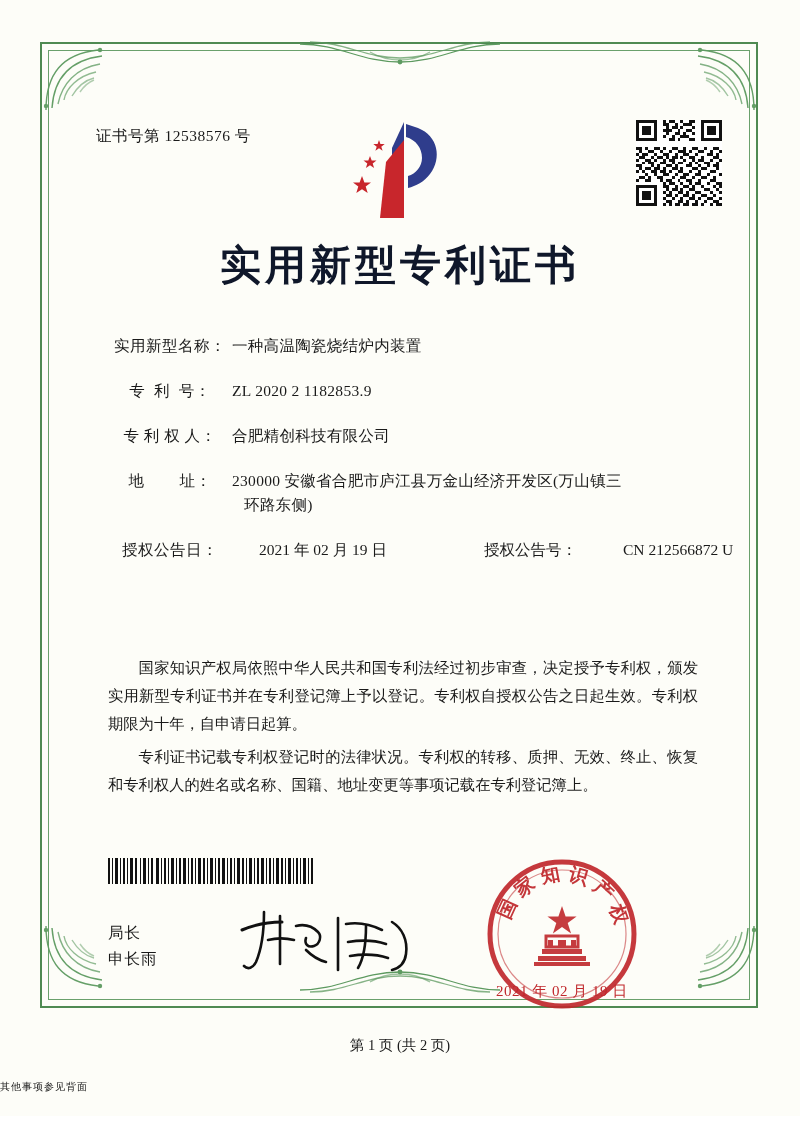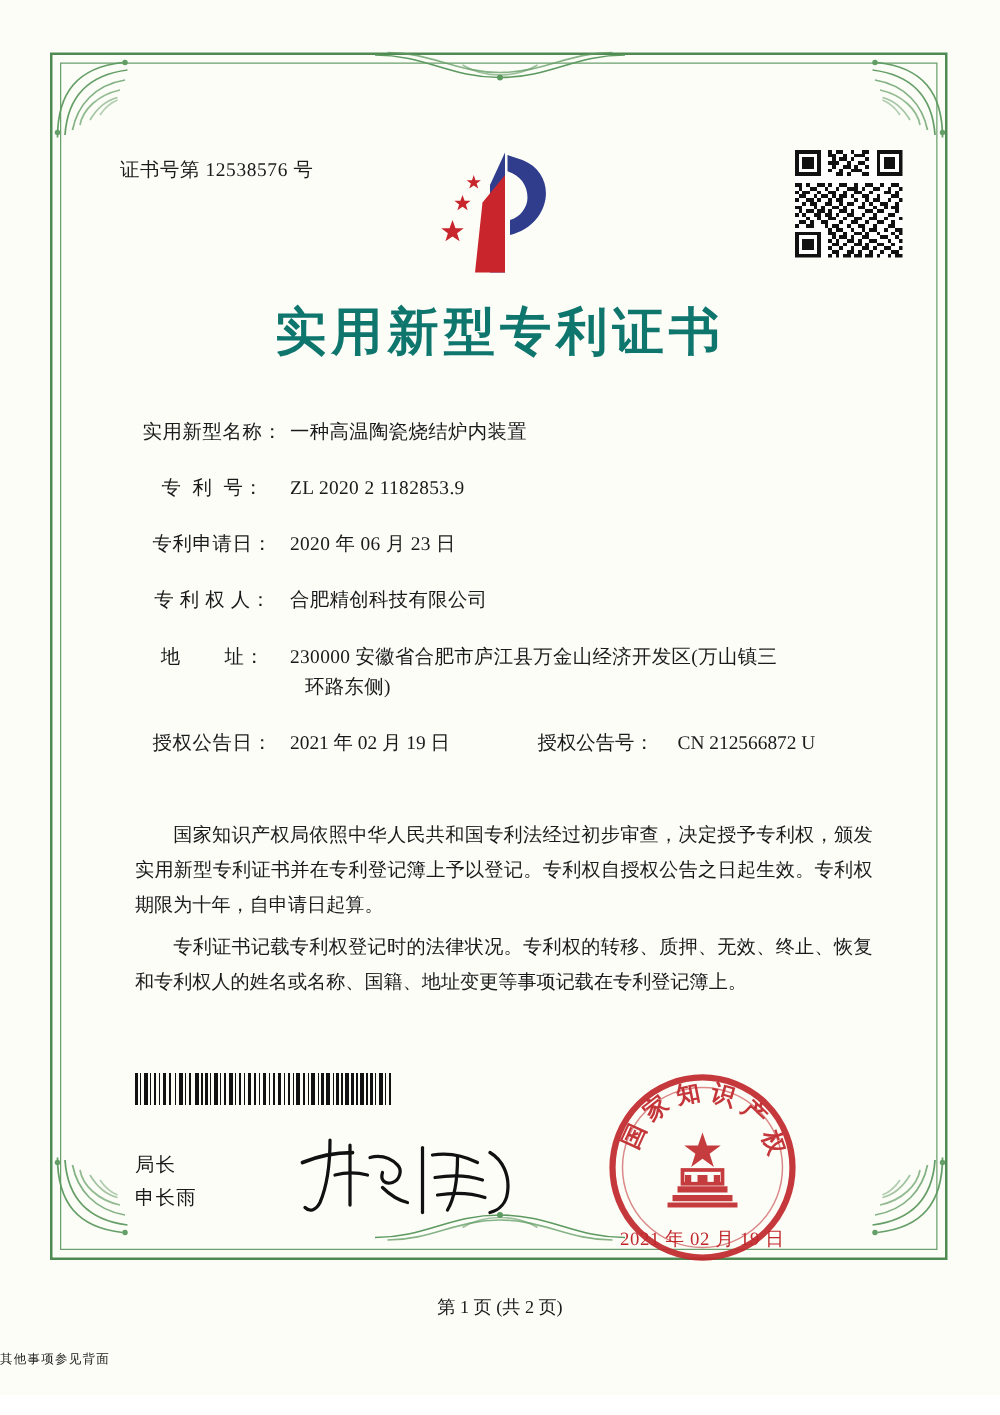--- a/index.html
+++ b/index.html
@@ -89,21 +89,21 @@
   
   .title {
     position: absolute;
     left: 0; right: 0;
     top: 238px;
     text-align: center;
     font-size: 41px;
     font-weight: bold;
     letter-spacing: 4px;
     font-family: "DejaVu Serif", "Liberation Serif", serif;
-    color: #0f766e;
+    color: #0f172a;
   }
 
   
   .fields {
     position: absolute;
     left: 108px;
     top: 334px;
     width: 590px;
     font-size: 15.5px;
     line-height: 1.55;
@@ -123,20 +123,21 @@
   .fvalue {
     flex: 1 1 auto;
     letter-spacing: 0.3px;
   }
   .fvalue .line2 {
     display: block;
     margin-left: 12px;
   }
   .frow.inline2 {
     display: flex;
+    gap: 27px;
   }
   .frow.inline2 .seg2-label {
     width: 112px;
     flex: 0 0 112px;
     margin-left: 26px;
     white-space: pre;
   }
   .frow.inline2 .seg2-value {
     flex: 0 0 auto;
     text-align: right;
@@ -521,24 +522,20 @@
       <div class="flabel">实用新型名称：</div>
       <div class="fvalue">一种高温陶瓷烧结炉内装置</div>
     </div>
 
 
     <div class="frow">
       <div class="flabel">专  利  号：</div>
       <div class="fvalue">ZL 2020 2 1182853.9</div>
     </div>
 
-    <div class="frow">
-      <div class="flabel">专利申请日：</div>
-      <div class="fvalue">2020 年 06 月 23 日</div>
-    </div>
 
     <div class="frow">
       <div class="flabel">专 利 权 人：</div>
       <div class="fvalue">合肥精创科技有限公司</div>
     </div>
 
     <div class="frow">
       <div class="flabel">地        址：</div>
       <div class="fvalue">
         <span>230000  安徽省合肥市庐江县万金山经济开发区(万山镇三</span>

